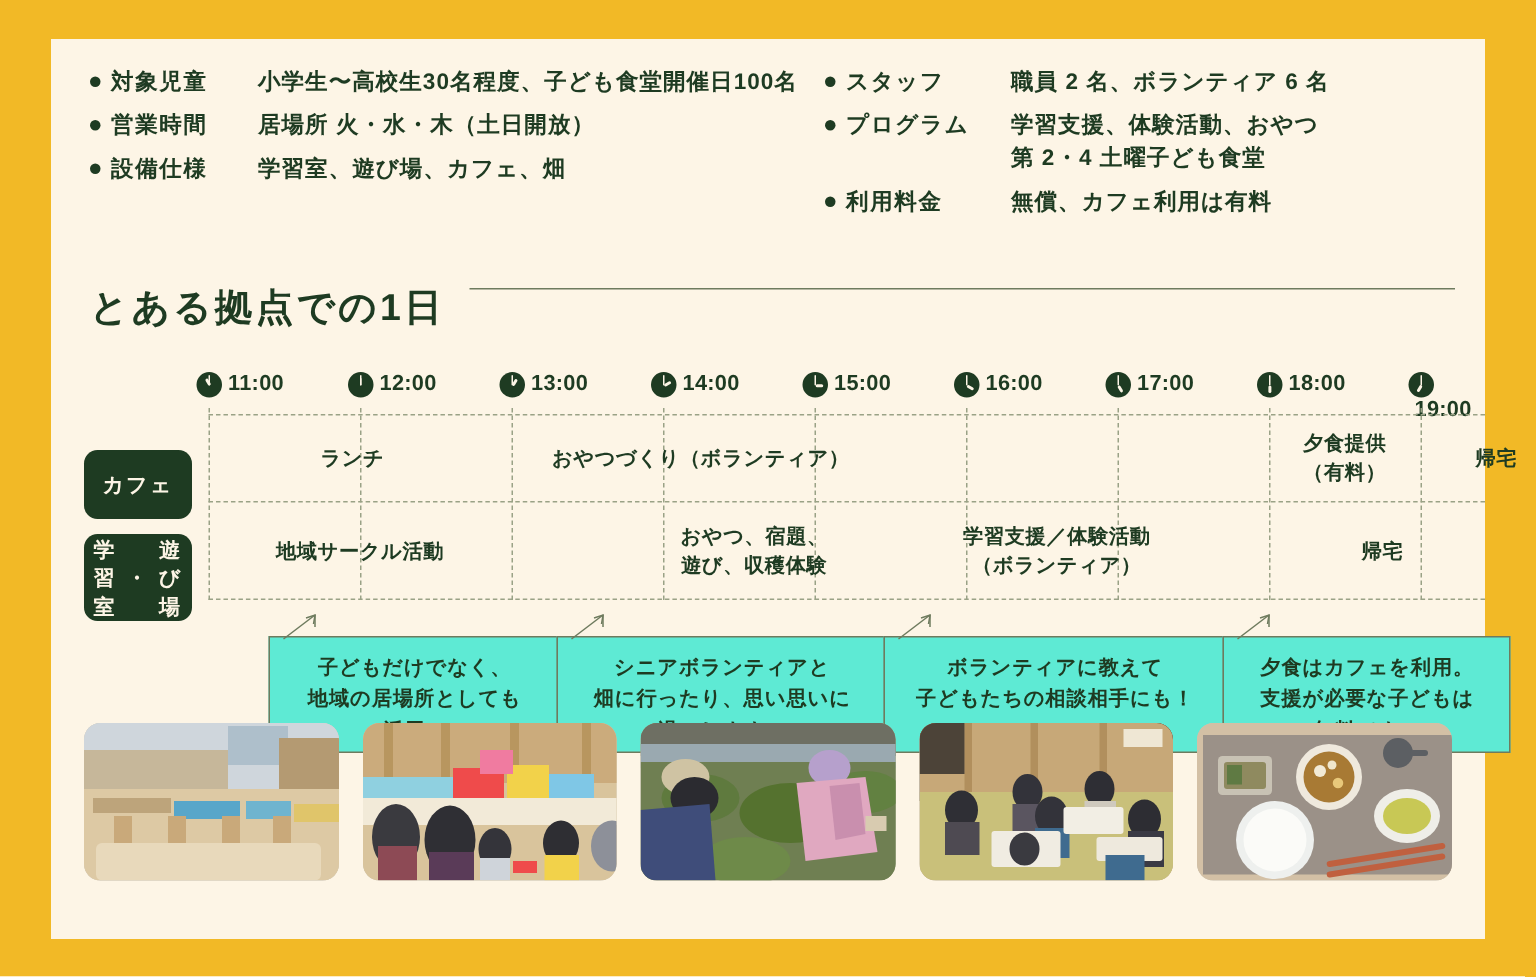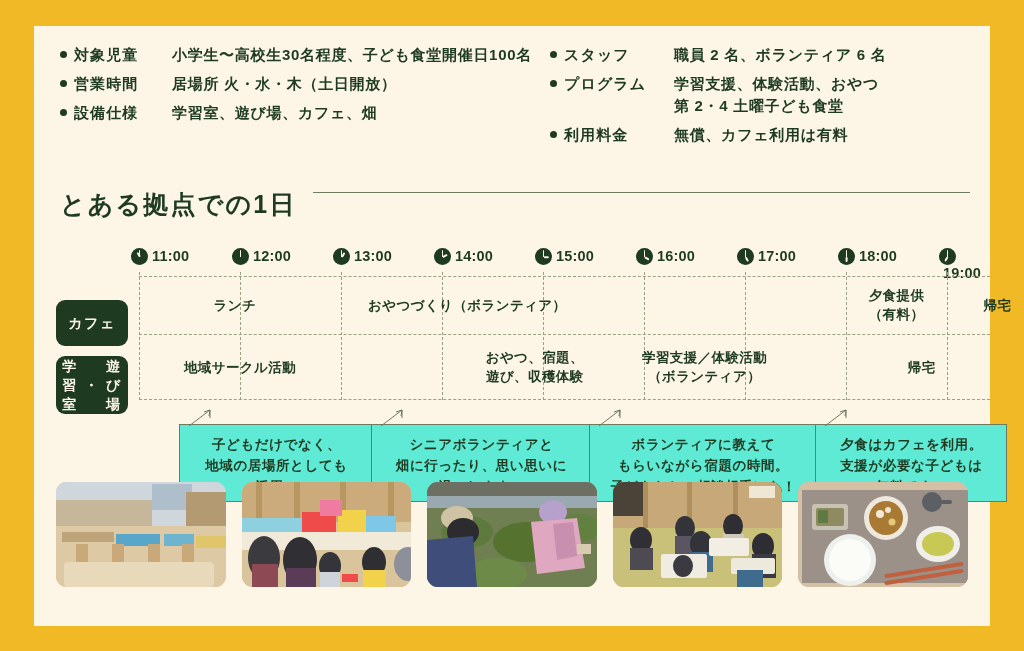--- a/index.html
+++ b/index.html
@@ -438,21 +438,21 @@
           <div class="cell" style="left: 913px; width: 101px; top: 6px; height: 54px;">
             <div>
               <div>帰宅</div>
             </div>
           </div>
           <div class="cell" style="left: 105px; width: 202px; top: 66px; height: 58px;">
             <div>
               <div>地域サークル活動</div>
             </div>
           </div>
-          <div class="cell" style="left: 420px; width: 161.6px; top: 66px; height: 58px;">
+          <div class="cell" style="left: 388px; width: 161.6px; top: 66px; height: 58px;">
             <div>
               <div>おやつ、宿題、</div>
               <div>遊び、収穫体験</div>
             </div>
           </div>
           <div class="cell" style="left: 569.6px; width: 202px; top: 66px; height: 58px;">
             <div>
               <div>学習支援／体験活動</div>
               <div>（ボランティア）</div>
             </div>
@@ -490,21 +490,20 @@
           </div>
           <div class="callout" style="left: 555px; width: 227px;">
             <div class="tail">
               <svg width="30" height="18" viewBox="0 0 30 18">
                 <path d="M1 17 L22 1" stroke="#6E7B5E" stroke-width="1" fill="none"></path>
                 <path d="M22 1 L22 9" stroke="#6E7B5E" stroke-width="1" fill="none"></path>
                 <path d="M16 3 L22 1 L21 7" stroke="#6E7B5E" stroke-width="1" fill="none"></path>
               </svg>
             </div>
             <div>ボランティアに教えて</div>
-            <div>もらいながら宿題の時間。</div>
             <div>子どもたちの相談相手にも！</div>
           </div>
           <div class="callout" style="left: 781px; width: 192px; padding-left: 13px;">
             <div class="tail">
               <svg width="30" height="18" viewBox="0 0 30 18">
                 <path d="M1 17 L22 1" stroke="#6E7B5E" stroke-width="1" fill="none"></path>
                 <path d="M22 1 L22 9" stroke="#6E7B5E" stroke-width="1" fill="none"></path>
                 <path d="M16 3 L22 1 L21 7" stroke="#6E7B5E" stroke-width="1" fill="none"></path>
               </svg>
             </div>

